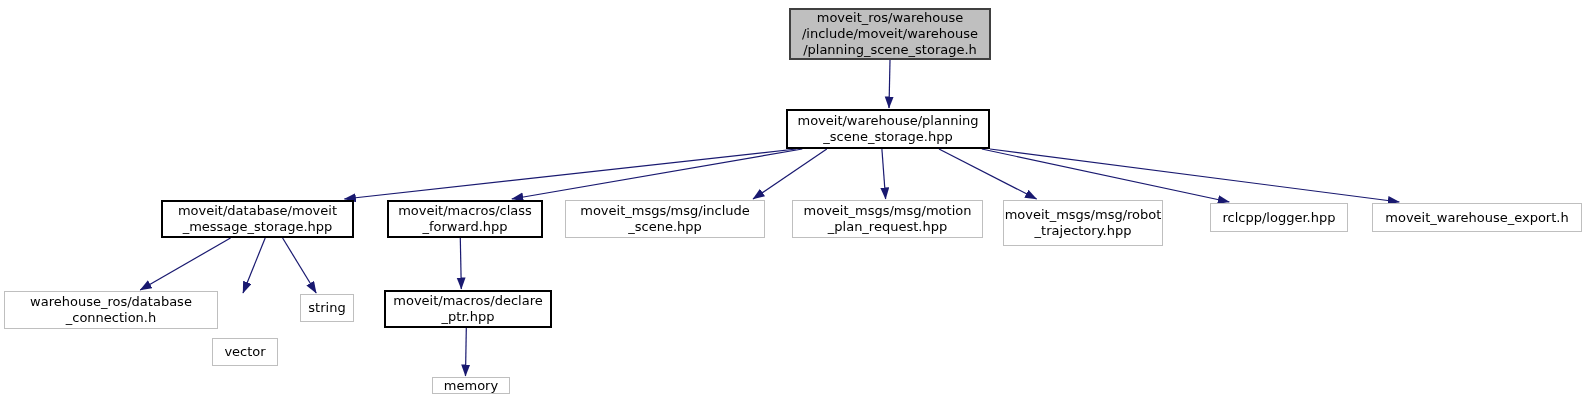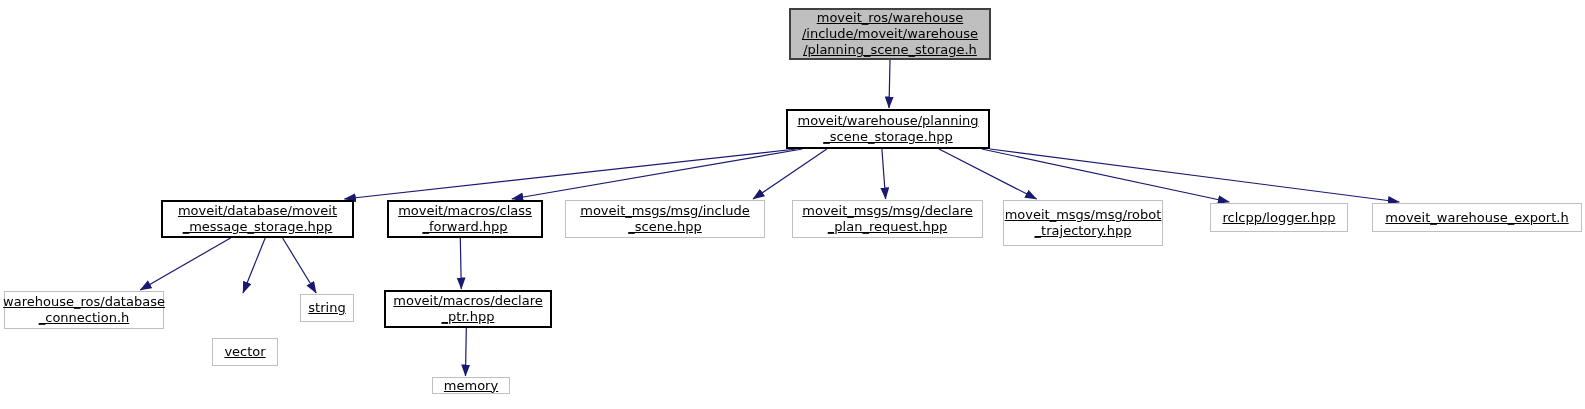--- a/index.html
+++ b/index.html
@@ -23,21 +23,20 @@
     display: flex;
     align-items: center;
     justify-content: center;
     text-align: center;
     font-size: 13px;
     line-height: 16px;
     color: #000000;
     background: #ffffff;
     white-space: pre-line;
     padding: 0 3px;
-    text-decoration: underline;
   }
   .node.current {
     background: #bfbfbf;
     border: 2px solid #404040;
   }
   .node.doc {
     border: 2px solid #000000;
     cursor: pointer;
   }
   .node.ext {
@@ -75,26 +74,26 @@
 /include/moveit/warehouse
 /planning_scene_storage.h</div>
   <div class="node doc" style="left: 786px; top: 109px; width: 204px; height: 40px;">moveit/warehouse/planning
 _scene_storage.hpp</div>
   <div class="node doc" style="left: 161px; top: 200px; width: 193px; height: 38px;">moveit/database/moveit
 _message_storage.hpp</div>
   <div class="node doc" style="left: 387px; top: 200px; width: 156px; height: 38px;">moveit/macros/class
 _forward.hpp</div>
   <div class="node ext" style="left: 565px; top: 200px; width: 200px; height: 38px;">moveit_msgs/msg/include
 _scene.hpp</div>
-  <div class="node ext" style="left: 792px; top: 200px; width: 191px; height: 38px;">moveit_msgs/msg/declare
+  <div class="node ext" style="left: 792px; top: 200px; width: 191px; height: 38px;">moveit_msgs/msg/motion
 _plan_request.hpp</div>
   <div class="node ext" style="left: 1003px; top: 200px; width: 160px; height: 46px;">moveit_msgs/msg/robot
 _trajectory.hpp</div>
   <div class="node ext" style="left: 1210px; top: 203px; width: 138px; height: 29px;">rclcpp/logger.hpp</div>
   <div class="node ext" style="left: 1372px; top: 203px; width: 210px; height: 29px;">moveit_warehouse_export.h</div>
-  <div class="node ext" style="left: 4px; top: 291px; width: 160px; height: 38px;">warehouse_ros/database
+  <div class="node ext" style="left: 4px; top: 291px; width: 214px; height: 38px;">warehouse_ros/database
 _connection.h</div>
   <div class="node ext" style="left: 212px; top: 294px; width: 66px; height: 28px; margin-top: 44px;">vector</div>
   <div class="node ext" style="left: 300px; top: 294px; width: 54px; height: 28px;">string</div>
   <div class="node doc" style="left: 384px; top: 290px; width: 168px; height: 38px;">moveit/macros/declare
 _ptr.hpp</div>
   <div class="node ext" style="left: 432px; top: 377px; width: 78px; height: 17px;">memory</div>
 </div>
 
 </body></html>

